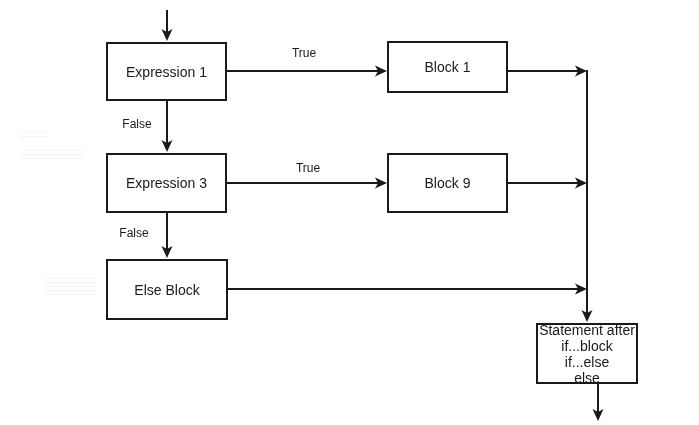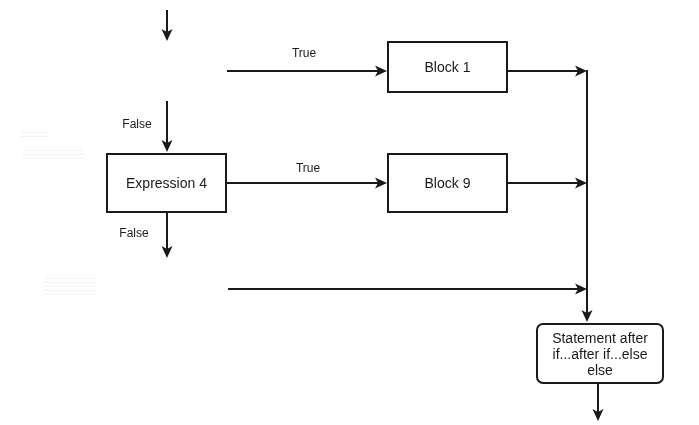--- a/index.html
+++ b/index.html
@@ -39,21 +39,21 @@
     justify-content: center;
     color: #1a1a1a;
     font-size: 14px;
     text-align: center;
   }
   .node-expression1 { left: 106px; top: 42px;  width: 121px; height: 59px; }
   .node-block1      { left: 387px; top: 41px;  width: 121px; height: 52px; }
   .node-expression2 { left: 106px; top: 153px; width: 121px; height: 60px; }
   .node-block2      { left: 387px; top: 153px; width: 121px; height: 60px; }
   .node-else        { left: 106px; top: 259px; width: 122px; height: 61px; }
-  .node-statement   { left: 536px; top: 323px; width: 128px; height: 61px; line-height: 16px; border-radius: 7px; }
+  .node-statement   { left: 536px; top: 323px; width: 102px; height: 61px; line-height: 16px; }
   .edge-label {
     position: absolute;
     transform: translateX(-50%);
     color: #1a1a1a;
     font-size: 12px;
     white-space: nowrap;
   }
   .lbl-true1  { left: 304px; top: 46px;  }
   .lbl-false1 { left: 137px; top: 117px; }
   .lbl-true2  { left: 308px; top: 161px; }
@@ -101,37 +101,43 @@
     <line x1="228" y1="289" x2="578" y2="289"></line>
     <polygon points="587,289 575,283.5 578,289 575,294.5"></polygon>
 
     <line x1="587" y1="70" x2="587" y2="313"></line>
     <polygon points="587,322 581.5,310 587,313 592.5,310"></polygon>
 
     <line x1="598" y1="384" x2="598" y2="412"></line>
     <polygon points="598,421 592.5,409 598,412 603.5,409"></polygon>
   </svg>
 
+  <div class="node node-expression1">
+    <span>Expression 1</span>
+  </div>
 
   <div class="node node-block1">
     <span>Block 1</span>
   </div>
 
   <div class="node node-expression2">
-    <span>Expression 4</span>
+    <span>Expression 3</span>
   </div>
 
   <div class="node node-block2">
     <span>Block 9</span>
   </div>
 
+  <div class="node node-else">
+    <span>Else Block</span>
+  </div>
 
   <div class="node node-statement">
     <div>Statement after</div>
-    <div>if...after if...else</div>
+    <div>if...block if...else</div>
     <div>else</div>
   </div>
 
   <div class="edge-label lbl-true1">True</div>
   <div class="edge-label lbl-false1">False</div>
   <div class="edge-label lbl-true2">True</div>
   <div class="edge-label lbl-false2">False</div>
 
   <div class="smudge smudge-1"></div>
   <div class="smudge smudge-2"></div>

